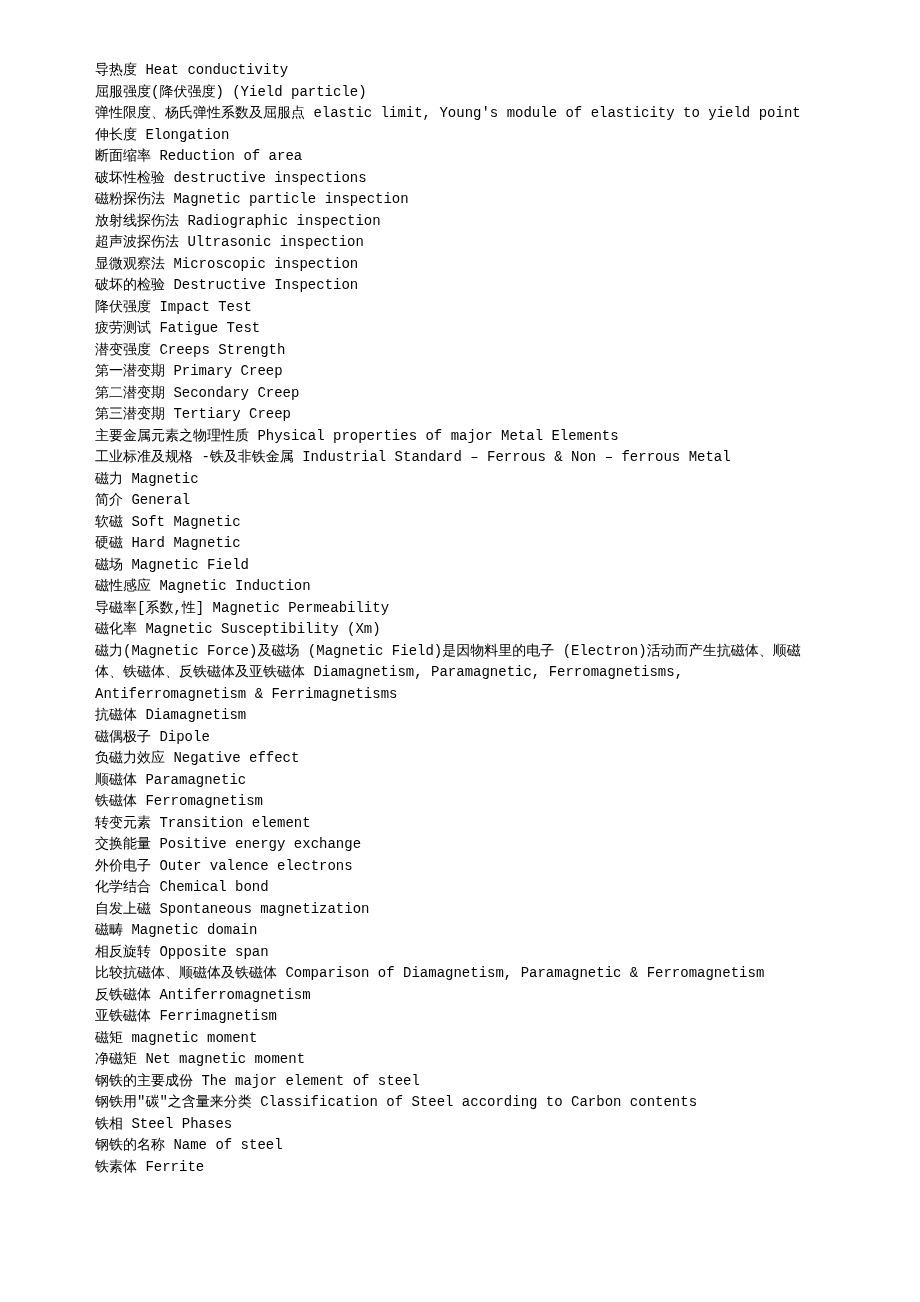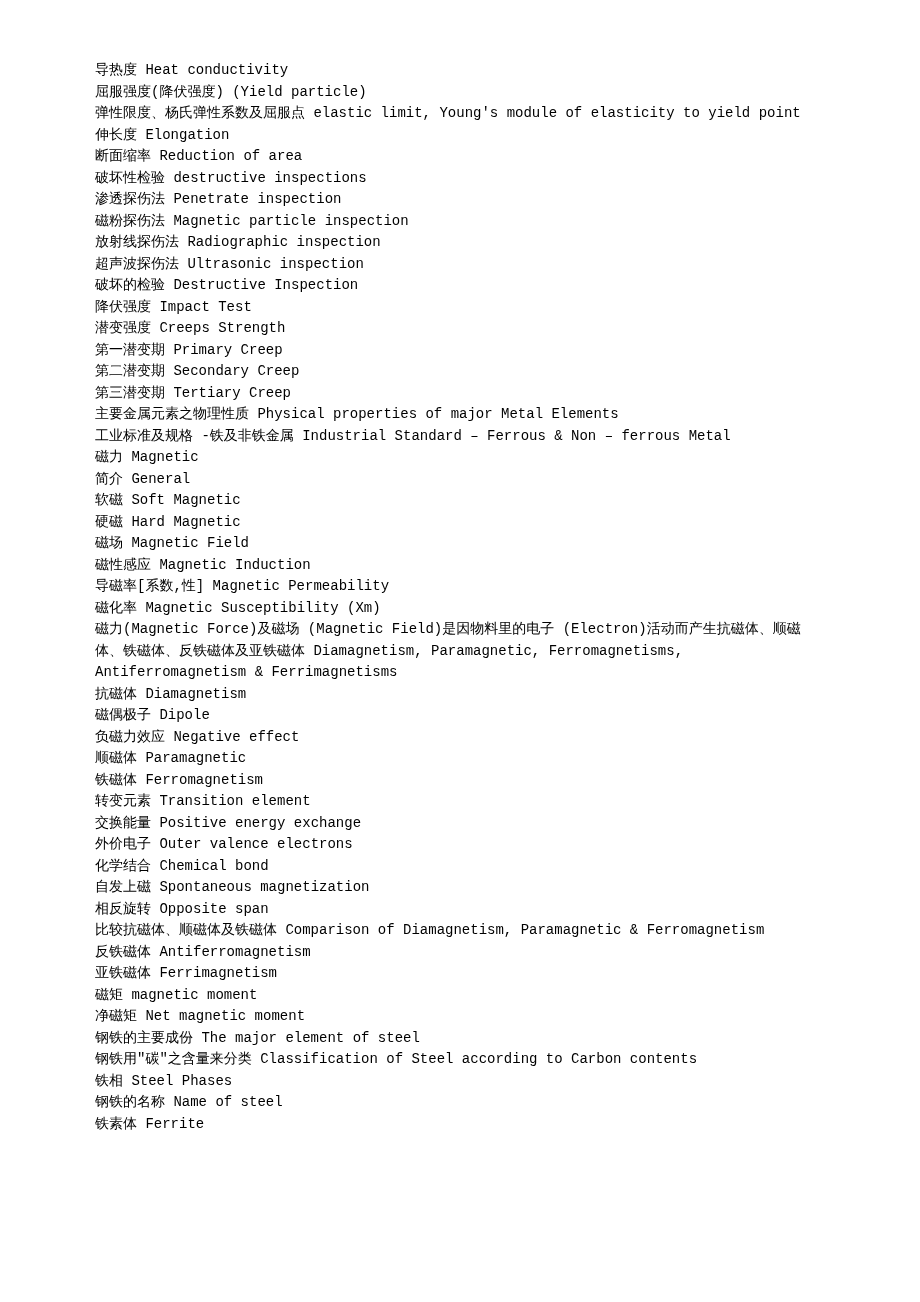--- a/index.html
+++ b/index.html
@@ -21,26 +21,27 @@
 </head>
 <body>
 
 <div id="content">
     <div class="line">导热度 Heat conductivity</div>
     <div class="line">屈服强度(降伏强度) (Yield particle)</div>
     <div class="line">弹性限度、杨氏弹性系数及屈服点 elastic limit, Young's module of elasticity to yield point</div>
     <div class="line">伸长度 Elongation</div>
     <div class="line">断面缩率 Reduction of area</div>
     <div class="line">破坏性检验 destructive inspections</div>
-    <div class="line">渗透探伤法 Penetrate inspection</div>
     <div class="line">磁粉探伤法 Magnetic particle inspection</div>
     <div class="line">放射线探伤法 Radiographic inspection</div>
     <div class="line">超声波探伤法 Ultrasonic inspection</div>
+    <div class="line">显微观察法 Microscopic inspection</div>
     <div class="line">破坏的检验 Destructive Inspection</div>
     <div class="line">降伏强度 Impact Test</div>
+    <div class="line">疲劳测试 Fatigue Test</div>
     <div class="line">潜变强度 Creeps Strength</div>
     <div class="line">第一潜变期 Primary Creep</div>
     <div class="line">第二潜变期 Secondary Creep</div>
     <div class="line">第三潜变期 Tertiary Creep</div>
     <div class="line">主要金属元素之物理性质 Physical properties of major Metal Elements</div>
     <div class="line">工业标准及规格 -铁及非铁金属 Industrial Standard – Ferrous &amp; Non – ferrous Metal</div>
     <div class="line">磁力 Magnetic</div>
     <div class="line">简介 General</div>
     <div class="line">软磁 Soft Magnetic</div>
     <div class="line">硬磁 Hard Magnetic</div>
@@ -52,20 +53,21 @@
     <div class="line">抗磁体 Diamagnetism</div>
     <div class="line">磁偶极子 Dipole</div>
     <div class="line">负磁力效应 Negative effect</div>
     <div class="line">顺磁体 Paramagnetic</div>
     <div class="line">铁磁体 Ferromagnetism</div>
     <div class="line">转变元素 Transition element</div>
     <div class="line">交换能量 Positive energy exchange</div>
     <div class="line">外价电子 Outer valence electrons</div>
     <div class="line">化学结合 Chemical bond</div>
     <div class="line">自发上磁 Spontaneous magnetization</div>
+    <div class="line">磁畴 Magnetic domain</div>
     <div class="line">相反旋转 Opposite span</div>
     <div class="line">比较抗磁体、顺磁体及铁磁体 Comparison of Diamagnetism, Paramagnetic &amp; Ferromagnetism</div>
     <div class="line">反铁磁体 Antiferromagnetism</div>
     <div class="line">亚铁磁体 Ferrimagnetism</div>
     <div class="line">磁矩 magnetic moment</div>
     <div class="line">净磁矩 Net magnetic moment</div>
     <div class="line">钢铁的主要成份 The major element of steel</div>
     <div class="line">钢铁用"碳"之含量来分类 Classification of Steel according to Carbon contents</div>
     <div class="line">铁相 Steel Phases</div>
     <div class="line">钢铁的名称 Name of steel</div>

